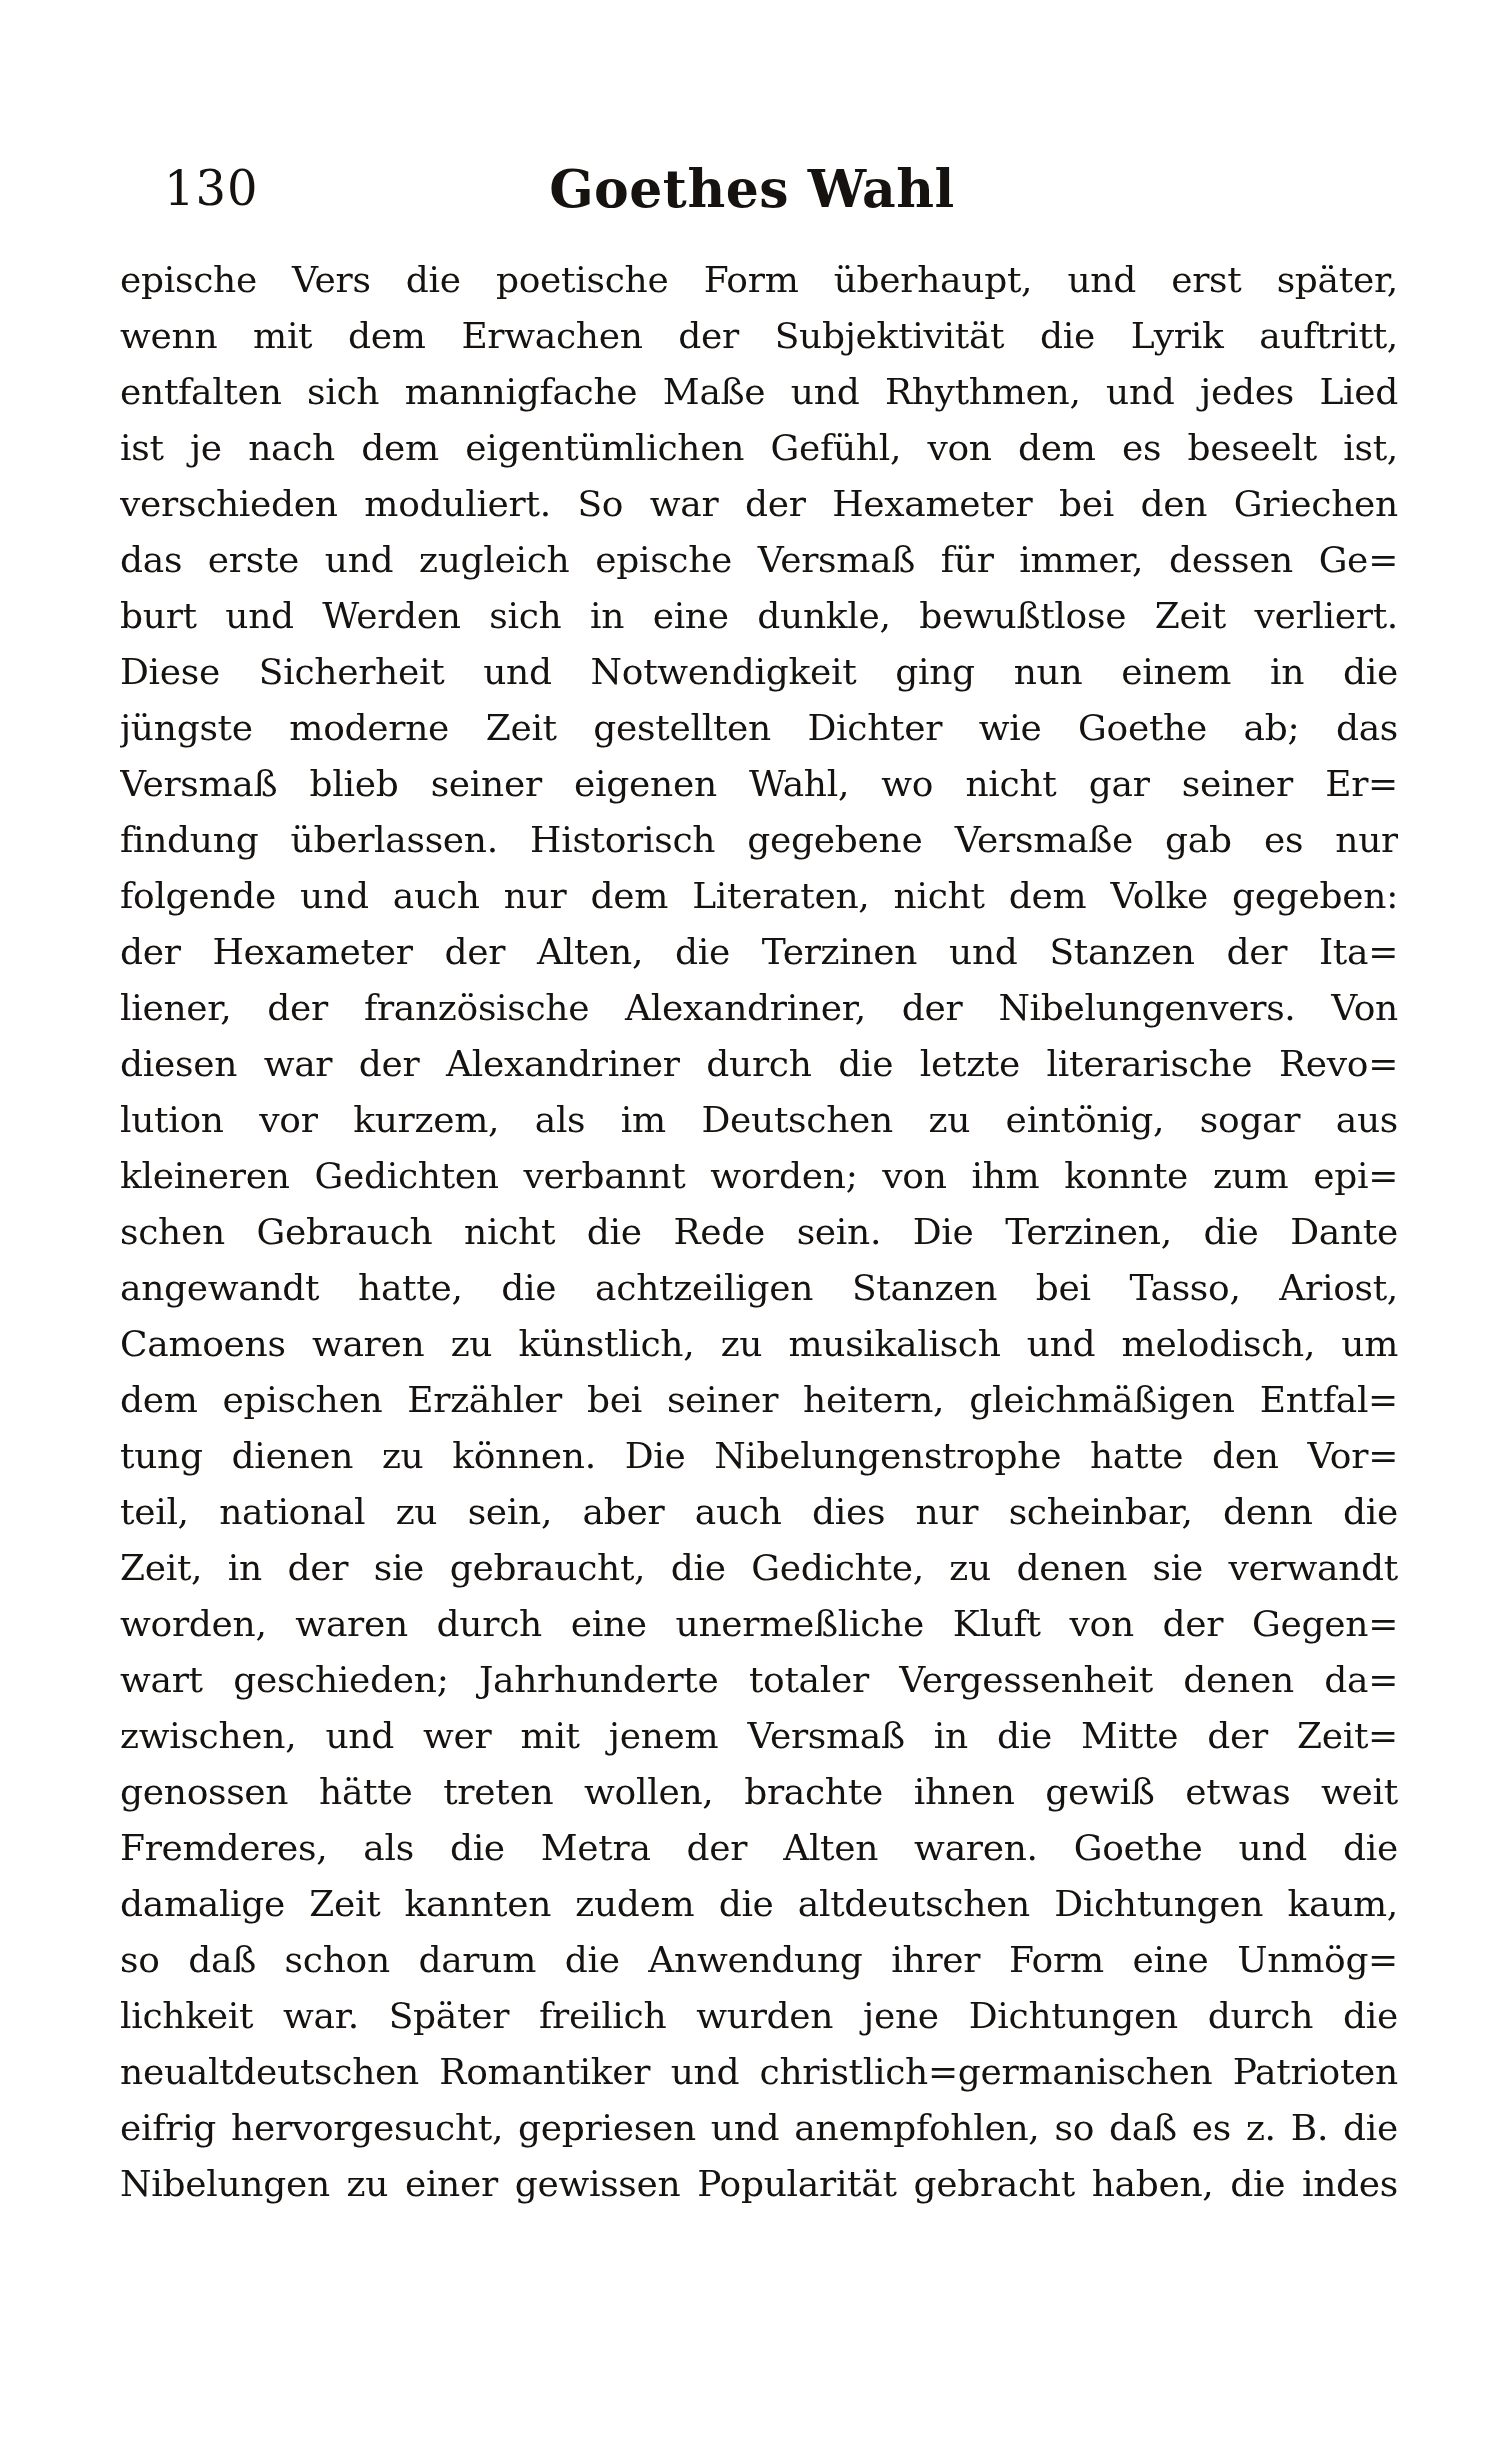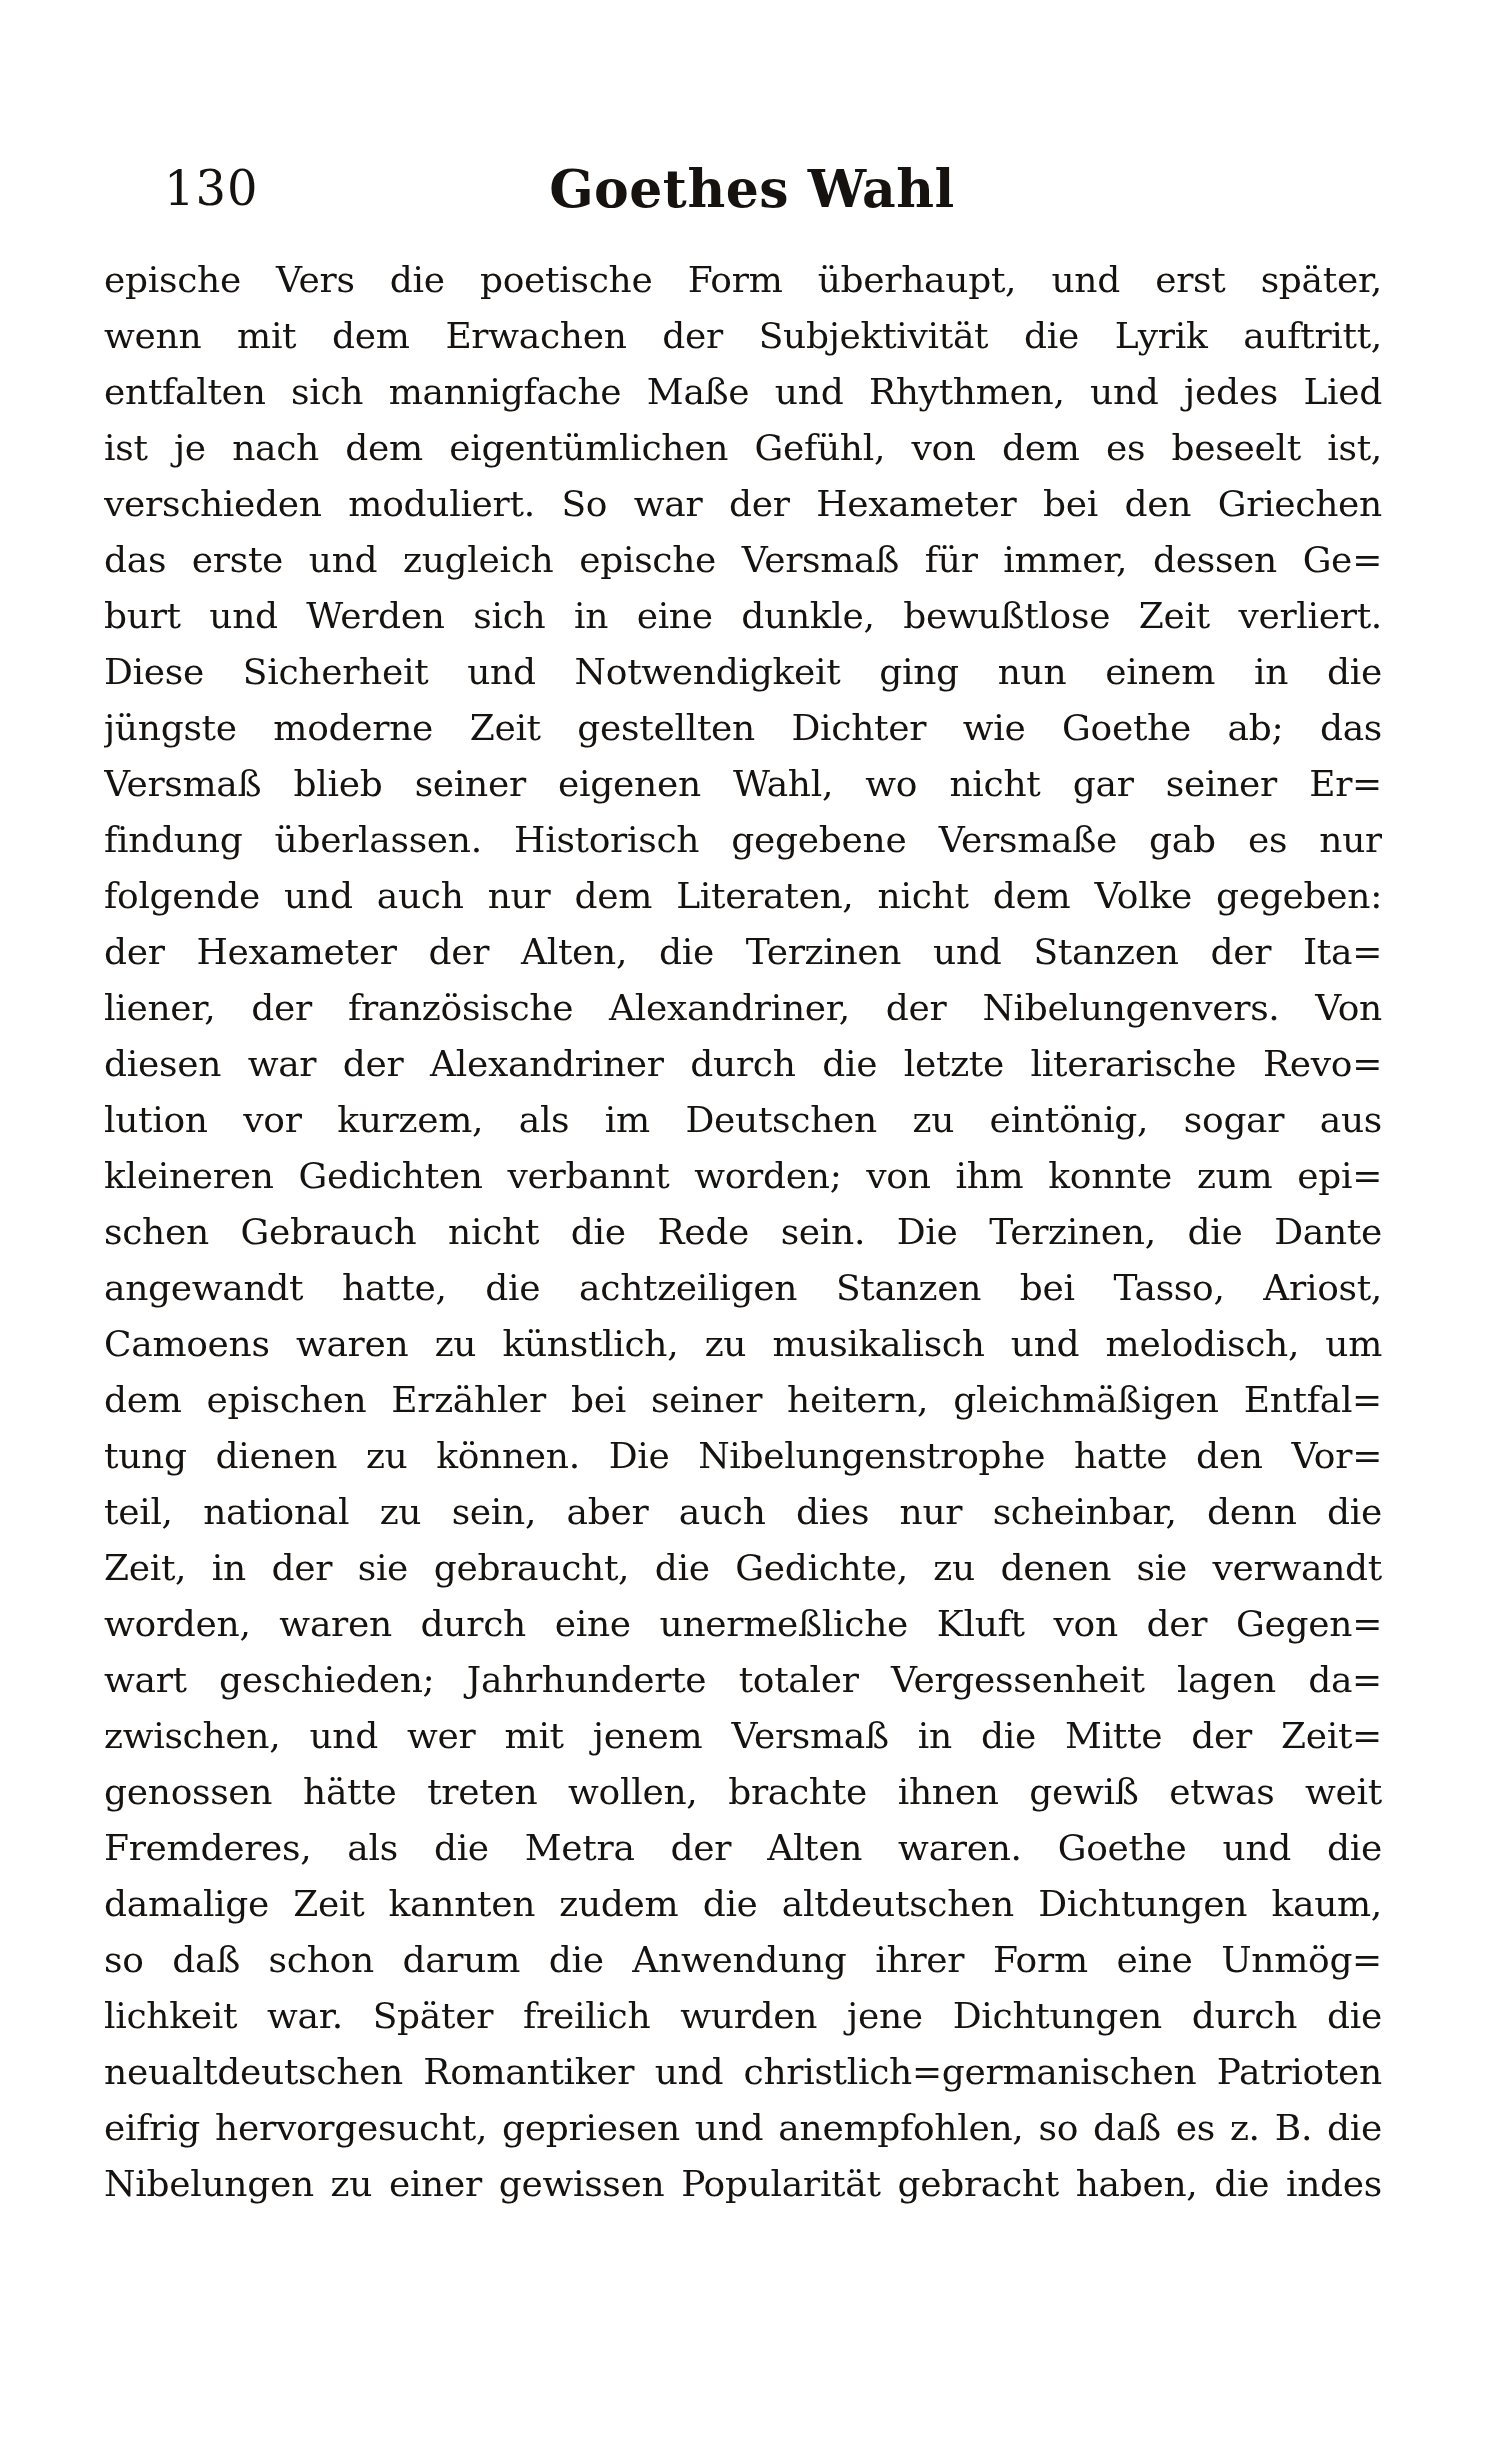--- a/index.html
+++ b/index.html
@@ -32,21 +32,21 @@
   }
   .head-title {
     width: 100%;
     text-align: center;
     font-size: 52px;
     font-weight: bold;
     letter-spacing: 0.5px;
   }
   .body-text {
     position: absolute;
-    left: 104px;
+    left: 120px;
     top: 252px;
     width: 1278px;
   }
   .line {
     font-size: 36px;
     line-height: 56px;
     height: 56px;
     white-space: normal;
     text-align: justify;
     text-align-last: justify;
@@ -83,21 +83,21 @@
     <div class="line">lution vor kurzem, als im Deutschen zu eintönig, sogar aus</div>
     <div class="line">kleineren Gedichten verbannt worden; von ihm konnte zum epi=</div>
     <div class="line">schen Gebrauch nicht die Rede sein.  Die Terzinen, die Dante</div>
     <div class="line">angewandt hatte, die achtzeiligen Stanzen bei Tasso, Ariost,</div>
     <div class="line">Camoens waren zu künstlich, zu musikalisch und melodisch, um</div>
     <div class="line">dem epischen Erzähler bei seiner heitern, gleichmäßigen Entfal=</div>
     <div class="line">tung dienen zu können.  Die Nibelungenstrophe hatte den Vor=</div>
     <div class="line">teil, national zu sein, aber auch dies nur scheinbar, denn die</div>
     <div class="line">Zeit, in der sie gebraucht, die Gedichte, zu denen sie verwandt</div>
     <div class="line">worden, waren durch eine unermeßliche Kluft von der Gegen=</div>
-    <div class="line">wart geschieden; Jahrhunderte totaler Vergessenheit lagen da=</div>
+    <div class="line">wart geschieden; Jahrhunderte totaler Vergessenheit denen da=</div>
     <div class="line">zwischen, und wer mit jenem Versmaß in die Mitte der Zeit=</div>
     <div class="line">genossen hätte treten wollen, brachte ihnen gewiß etwas weit</div>
     <div class="line">Fremderes, als die Metra der Alten waren.  Goethe und die</div>
     <div class="line">damalige Zeit kannten zudem die altdeutschen Dichtungen kaum,</div>
     <div class="line">so daß schon darum die Anwendung ihrer Form eine Unmög=</div>
     <div class="line">lichkeit war.  Später freilich wurden jene Dichtungen durch die</div>
     <div class="line">neualtdeutschen Romantiker und christlich=germanischen Patrioten</div>
     <div class="line">eifrig hervorgesucht, gepriesen und anempfohlen, so daß es z. B. die</div>
     <div class="line">Nibelungen zu einer gewissen Popularität gebracht haben, die indes</div>
   </div>

